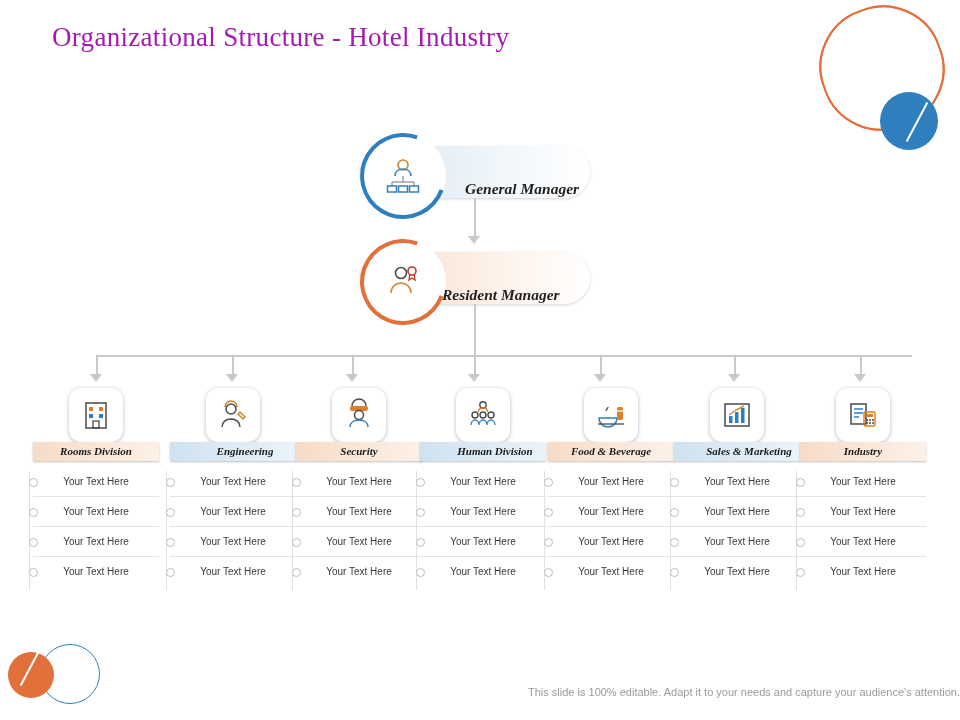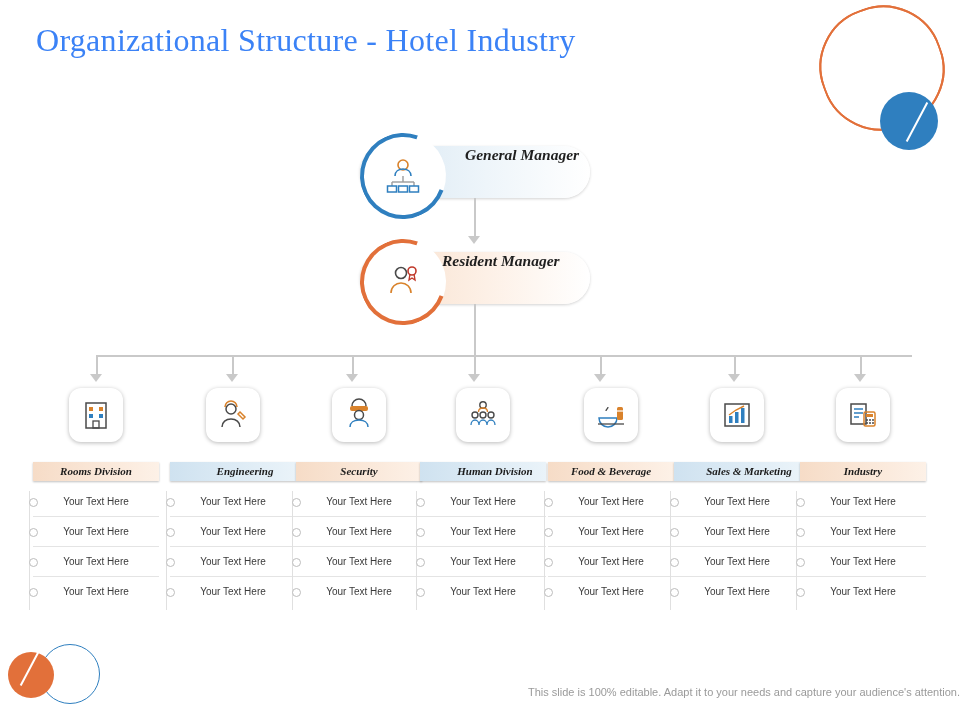--- a/index.html
+++ b/index.html
@@ -41,29 +41,29 @@
     position:absolute;left:30px;bottom:32px;width:2px;height:44px;background:#ffffff;
     transform:rotate(28deg);
   }
   .deco-slash2{
     position:absolute;right:42px;top:100px;width:2px;height:44px;background:#ffffff;
     transform:rotate(28deg);
   }
 
   
   .title{
-    position:absolute;left:36px;top:22px;
-    font-size:32px;color:#3b82f6;letter-spacing:.3px;
+    position:absolute;left:52px;top:22px;
+    font-size:27px;color:#a21caf;letter-spacing:.3px;
     font-family:"Liberation Serif", serif;
   }
 
   
   .pill{
     position:absolute;height:52px;border-radius:26px;
-    display:flex;align-items:flex-start;
+    display:flex;align-items:flex-end;
   }
   .pill .lbl{
     font-style:italic;font-size:15.5px;color:#1f1f1f;font-weight:bold;
     font-family:"Liberation Serif", serif;
   }
   .pill-gm{
     left:360px;top:146px;width:230px;
     background:linear-gradient(90deg,#d6e6f2 0%,#eef5fa 55%,#ffffff 100%);
     box-shadow:0 1px 3px rgba(0,0,0,.18);
   }
@@ -97,21 +97,21 @@
   }
 
   
   .col{position:absolute;top:388px;width:126px;}
   .icon-box{
     width:54px;height:54px;margin:0 auto;border-radius:12px;background:#ffffff;
     box-shadow:0 1px 4px rgba(0,0,0,.28);
     display:flex;align-items:center;justify-content:center;
   }
   .col-title{
-    margin-top:20px;height:19px;line-height:19px;text-align:center;
+    height:19px;line-height:19px;text-align:center;
     font-size:11px;font-weight:bold;font-style:italic;color:#1b1b1b;
     box-shadow:0 1px 2px rgba(0,0,0,.25);
   }
   .t-blue{background:linear-gradient(90deg,#cfe2f0 0%,#eaf3f9 100%);padding-left:24px;}
   .t-orange{background:linear-gradient(90deg,#f6dcc7 0%,#fdf1e7 100%);}
 
   .items{margin-top:6px;position:relative;}
   .item{
     position:relative;height:29px;line-height:29px;text-align:center;
     font-size:10px;color:#3a3a3a;font-family:Liberation Sans, sans-serif;

